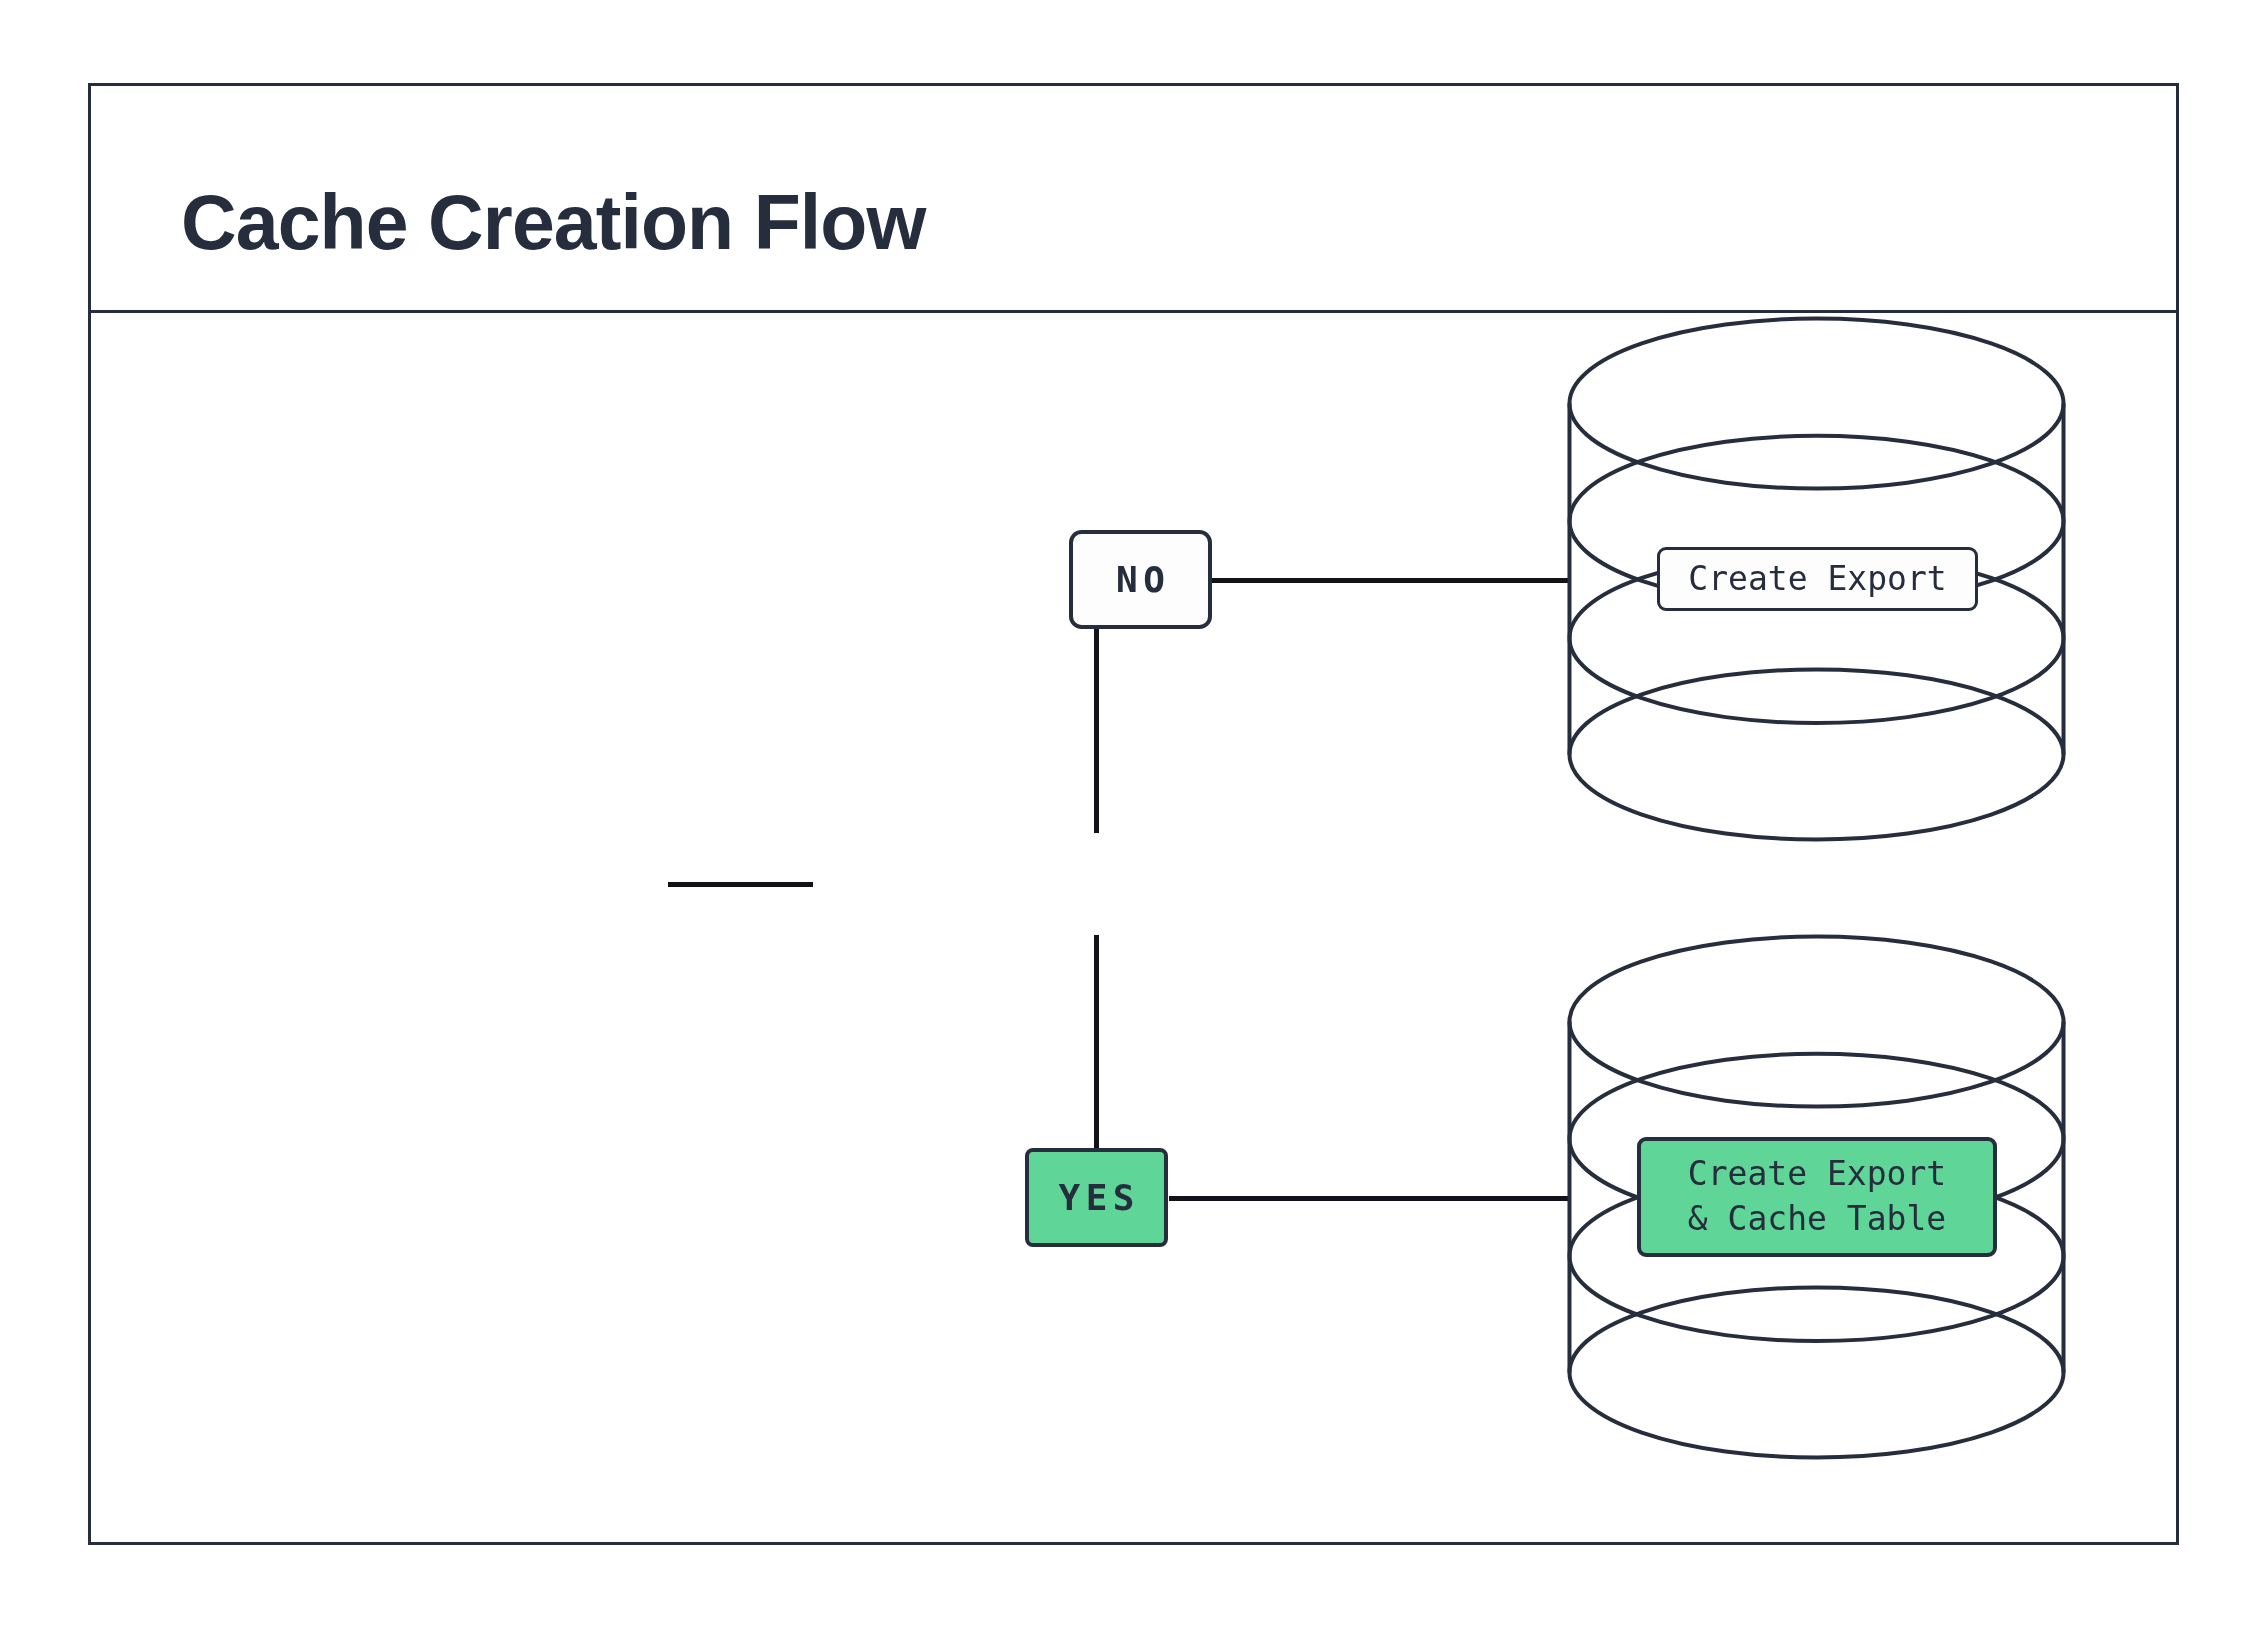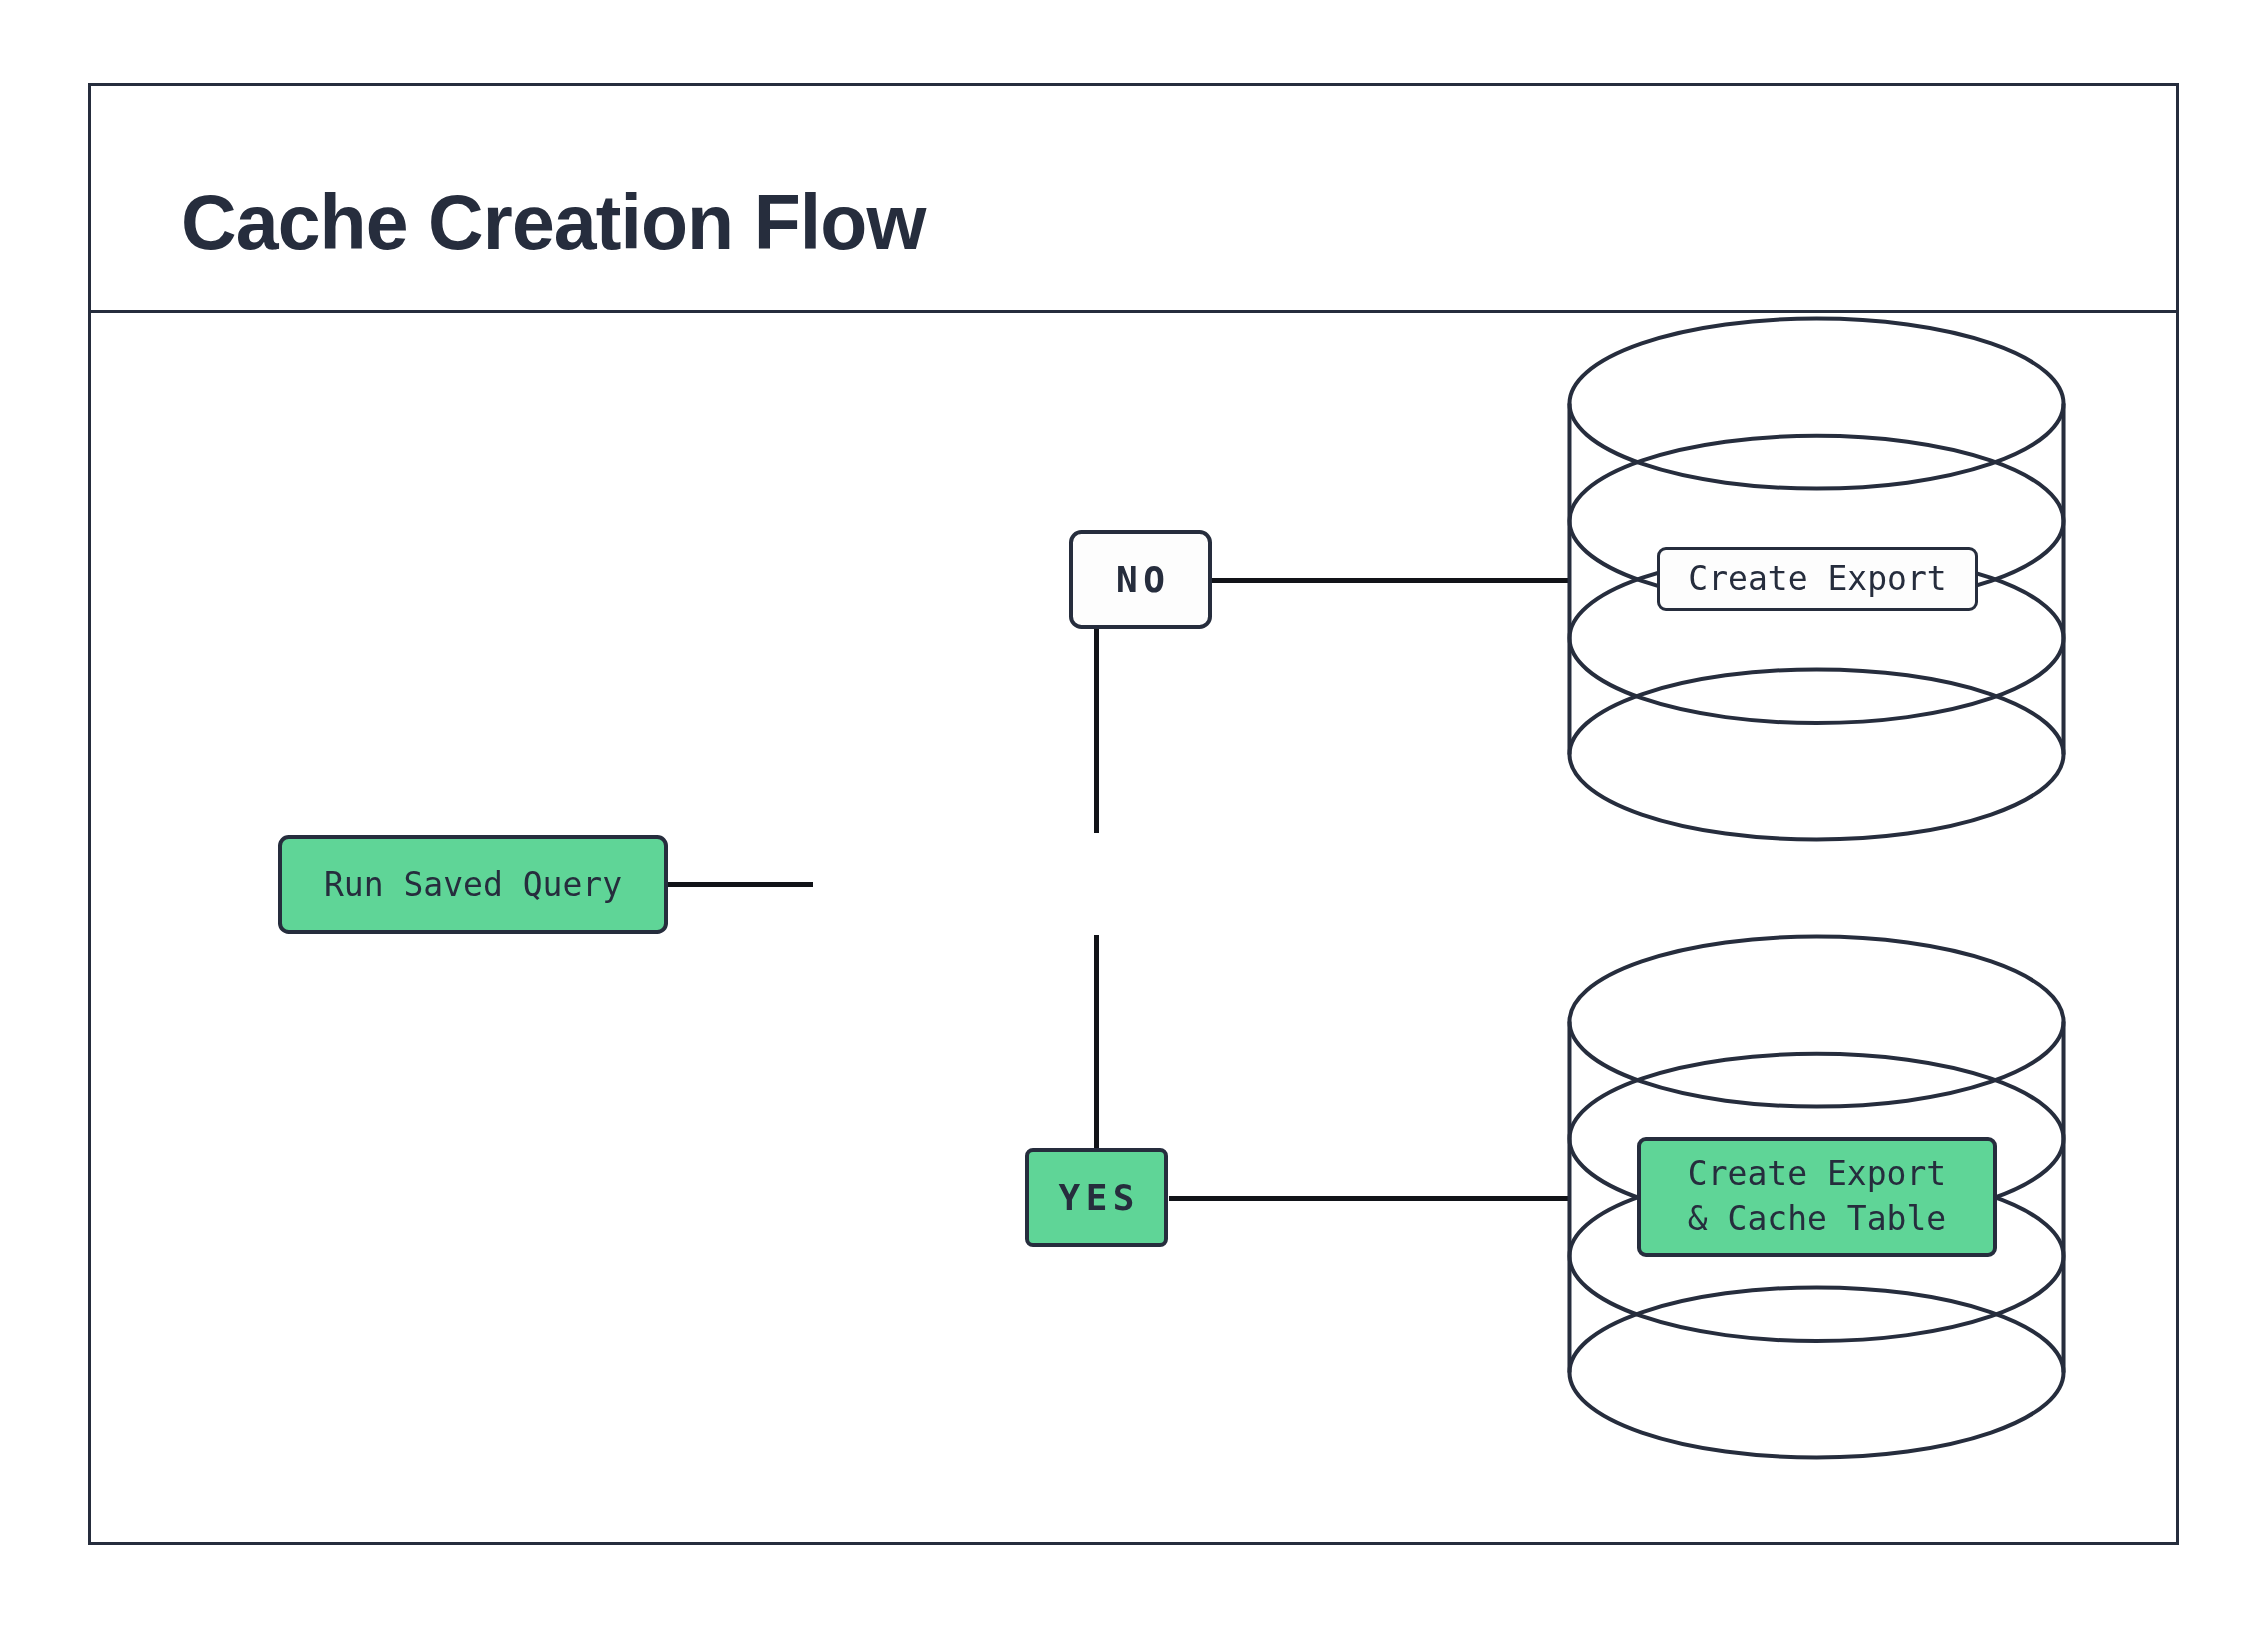--- a/index.html
+++ b/index.html
@@ -97,21 +97,20 @@
       <div class="title">Cache Creation Flow</div>
     </div>
   </div>
 
   <div class="connector conn-start-decision"></div>
   <div class="connector conn-no-up"></div>
   <div class="connector conn-no-db"></div>
   <div class="connector conn-yes-down"></div>
   <div class="connector conn-yes-db"></div>
 
-  <div class="node node-start">Run Saved Query</div>
   <div class="node node-no">NO</div>
   <div class="node node-yes">YES</div>
 
   <div class="db db-top">
     <svg viewBox="0 0 562 592" fill="none" stroke="#262d3d" stroke-width="4.5">
       <line x1="5" y1="100" x2="5" y2="492"></line>
       <line x1="557" y1="100" x2="557" y2="492"></line>
       <ellipse cx="281" cy="100" rx="276" ry="95"></ellipse>
       <ellipse cx="281" cy="231" rx="276" ry="95"></ellipse>
       <ellipse cx="281" cy="362" rx="276" ry="95"></ellipse>

